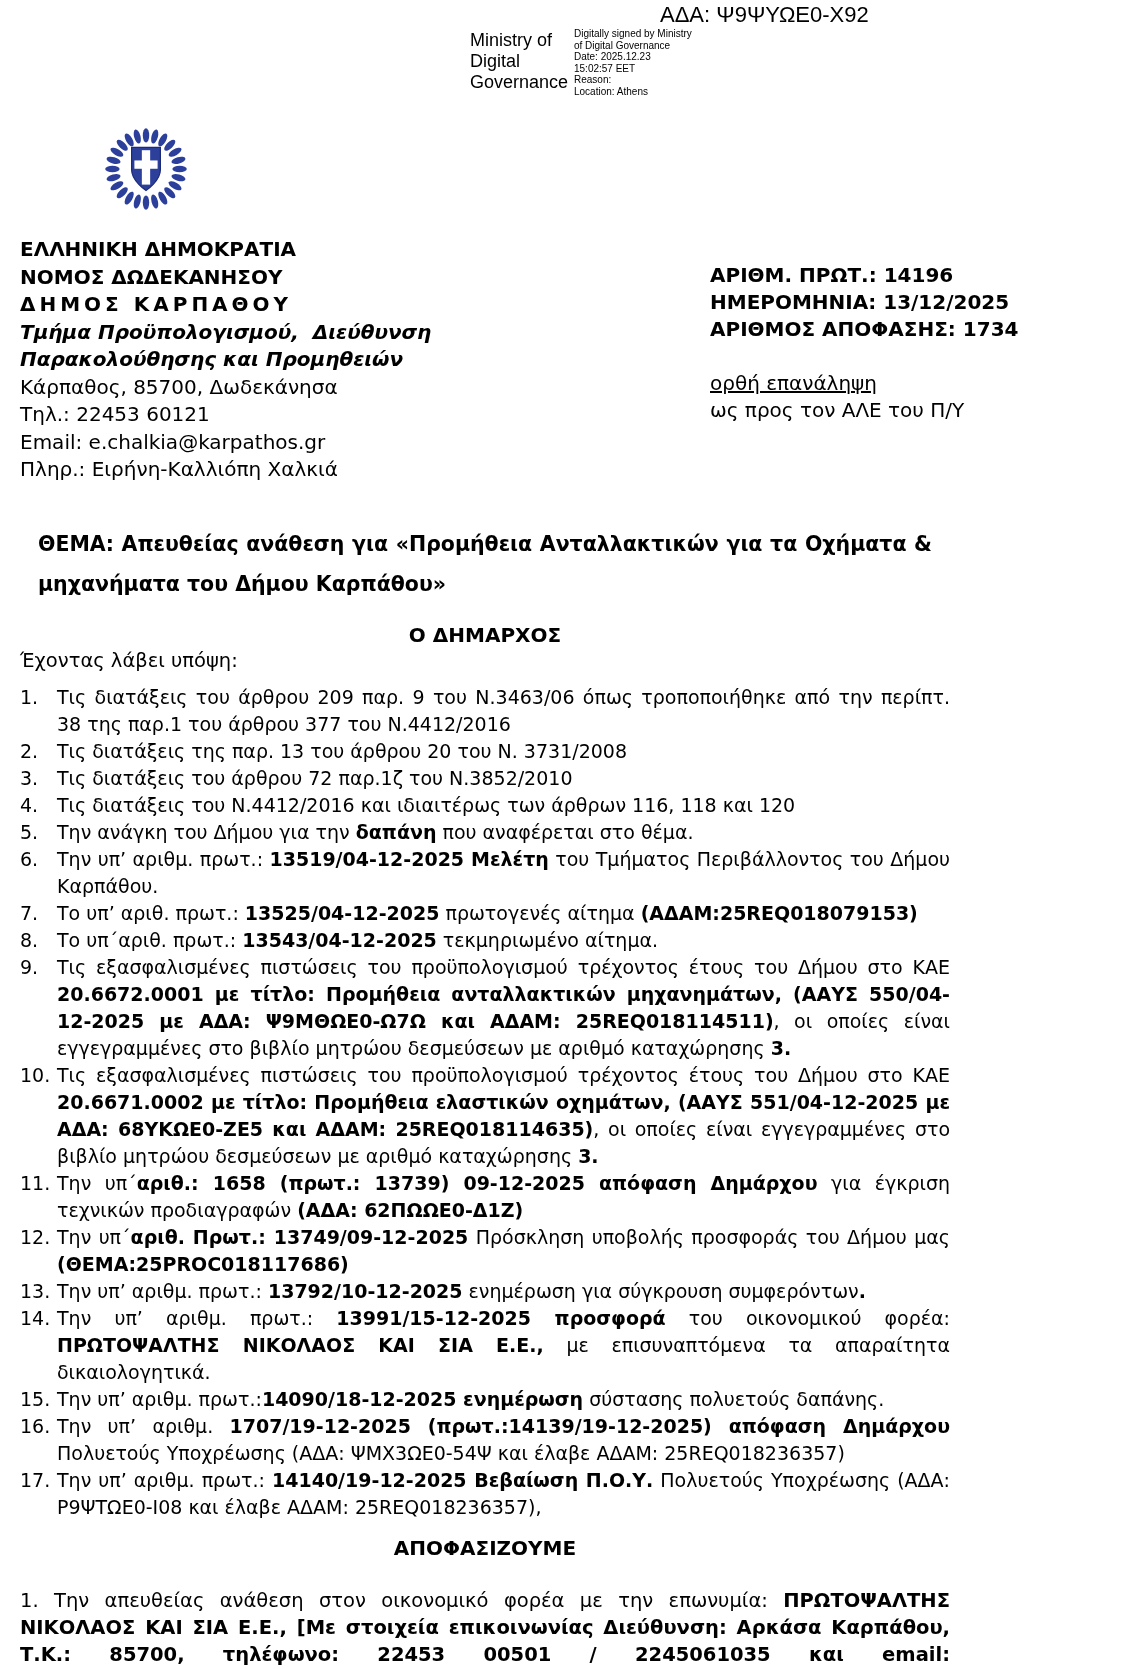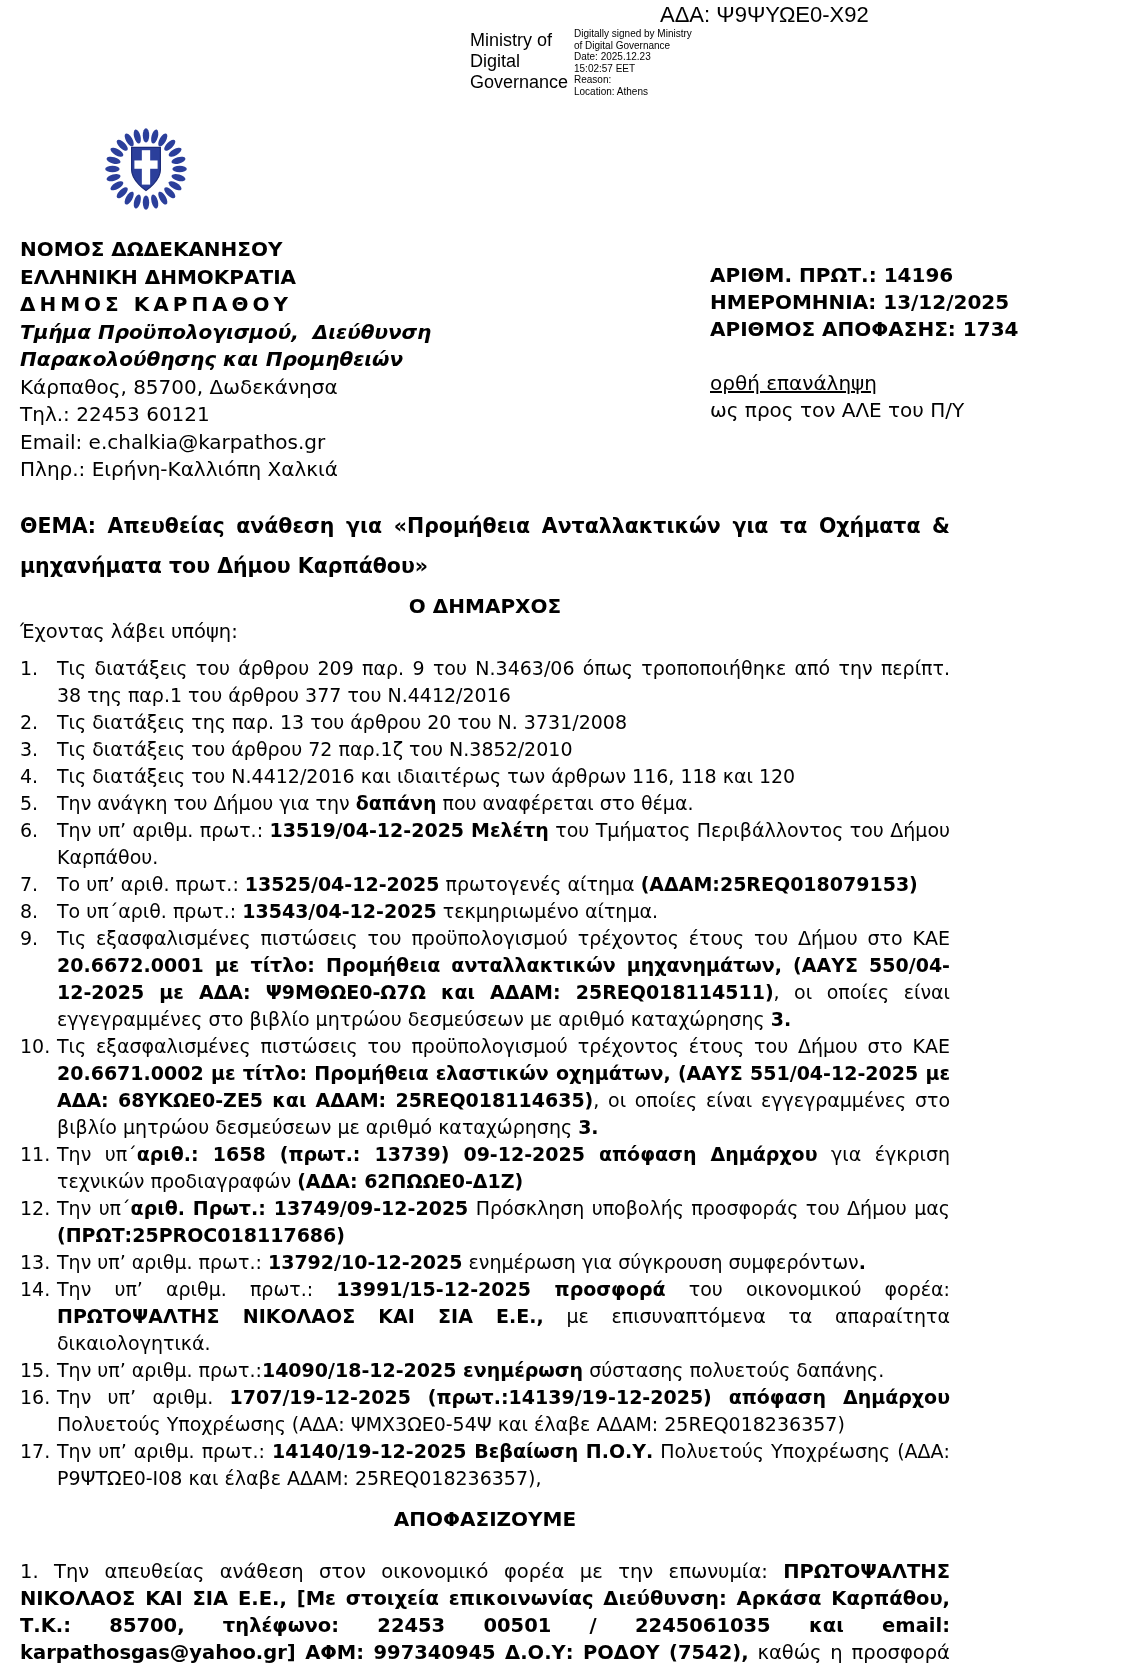--- a/index.html
+++ b/index.html
@@ -22,21 +22,21 @@
   .hl div{white-space:pre;}
   .hr{position:absolute;left:710px;top:262px;font-size:20px;line-height:27px;}
   .hr div{white-space:pre;min-height:27px;}
   .bold{font-weight:bold;}
   .bold-spaced{font-weight:bold;letter-spacing:4px;}
   .bold-italic{font-weight:bold;font-style:italic;}
   .underline{text-decoration:underline;}
 
   
   .content{position:absolute;left:20px;right:18px;top:506px;}
-  .subject{margin:0;font-weight:bold;font-size:20.5px;line-height:40px;text-align:justify;}
+  .subject{margin:18px;font-weight:bold;font-size:20.5px;line-height:40px;text-align:justify;}
   .center-h{text-align:center;font-weight:bold;font-size:20px;line-height:26px;margin-top:7px;}
   .having{font-size:19.5px;line-height:26px;}
   .list{margin-top:10px;font-size:19px;line-height:27px;}
   .li{display:flex;}
   .num{flex:0 0 37px;width:37px;}
   .li-text{flex:1;text-align:justify;}
   span.b{font-weight:bold;}
   .decide{margin-top:14px;}
   .decision{margin:26px 0 0 0;font-size:19.5px;line-height:27px;text-align:justify;}
 </style>
@@ -86,22 +86,22 @@
       <use href="#lf" transform="rotate(315 60 53)"></use>
       <use href="#lf" transform="rotate(330 60 53)"></use>
       <use href="#lf" transform="rotate(345 60 53)"></use>
     </g>
     <path d="M42 26 H78 V54 C78 68 60 80 60 80 C60 80 42 68 42 54 Z" fill="currentColor" stroke="#1c2b78" stroke-width="1.5"></path>
     <rect x="54.8" y="29.5" width="10.4" height="43" fill="#ffffff"></rect>
     <rect x="45.5" y="42.3" width="29" height="10.4" fill="#ffffff"></rect>
   </svg>
 
   <div class="hl">
+      <div class="bold">ΕΛΛΗΝΙΚΗ ΔΗΜΟΚΡΑΤΙΑ</div>
       <div class="bold">ΝΟΜΟΣ ΔΩΔΕΚΑΝΗΣΟΥ</div>
-      <div class="bold">ΕΛΛΗΝΙΚΗ ΔΗΜΟΚΡΑΤΙΑ</div>
       <div class="bold-spaced">ΔΗΜΟΣ ΚΑΡΠΑΘΟΥ</div>
       <div class="bold-italic">Τμήμα Προϋπολογισμού,  Διεύθυνση</div>
       <div class="bold-italic">Παρακολούθησης και Προμηθειών</div>
       <div>Κάρπαθος, 85700, Δωδεκάνησα</div>
       <div>Τηλ.: 22453 60121</div>
       <div>Email: e.chalkia@karpathos.gr</div>
       <div>Πληρ.: Ειρήνη-Καλλιόπη Χαλκιά</div>
     </div>
 
   <div class="hr">
@@ -168,21 +168,21 @@
     <div class="li-text"><span>Τις εξασφαλισμένες πιστώσεις του προϋπολογισμού τρέχοντος έτους του Δήμου στο ΚΑΕ </span><span class="b">20.6671.0002 με τίτλο: Προμήθεια ελαστικών οχημάτων, (ΑΑΥΣ 551/04-12-2025 με ΑΔΑ: 68ΥΚΩΕ0-ΖΕ5 και ΑΔΑΜ: 25REQ018114635)</span><span>, οι οποίες είναι εγγεγραμμένες στο βιβλίο μητρώου δεσμεύσεων με αριθμό καταχώρησης </span><span class="b">3.</span></div>
   </div>
 
   <div class="li">
     <div class="num">11.</div>
     <div class="li-text"><span>Την υπ΄</span><span class="b">αριθ.: 1658 (πρωτ.: 13739) 09-12-2025 απόφαση Δημάρχου</span><span> για έγκριση τεχνικών προδιαγραφών </span><span class="b">(ΑΔΑ: 62ΠΩΩΕ0-Δ1Ζ)</span></div>
   </div>
 
   <div class="li">
     <div class="num">12.</div>
-    <div class="li-text"><span>Την υπ΄</span><span class="b">αριθ. Πρωτ.: 13749/09-12-2025</span><span> Πρόσκληση υποβολής προσφοράς του Δήμου μας </span><span class="b">(ΠΡΩΤ:25PROC018117686)</span></div>
+    <div class="li-text"><span>Την υπ΄</span><span class="b">αριθ. Πρωτ.: 13749/09-12-2025</span><span> Πρόσκληση υποβολής προσφοράς του Δήμου μας </span><span class="b">(ΘΕΜΑ:25PROC018117686)</span></div>
   </div>
 
   <div class="li">
     <div class="num">13.</div>
     <div class="li-text"><span>Την υπ’ αριθμ. πρωτ.: </span><span class="b">13792/10-12-2025</span><span> ενημέρωση για σύγκρουση συμφερόντων</span><span class="b">.</span></div>
   </div>
 
   <div class="li">
     <div class="num">14.</div>
     <div class="li-text"><span>Την υπ’ αριθμ. πρωτ.: </span><span class="b">13991/15-12-2025 προσφορά</span><span> του οικονομικού φορέα: </span><span class="b">ΠΡΩΤΟΨΑΛΤΗΣ ΝΙΚΟΛΑΟΣ ΚΑΙ ΣΙΑ Ε.Ε.,</span><span> με επισυναπτόμενα τα απαραίτητα δικαιολογητικά.</span></div>

